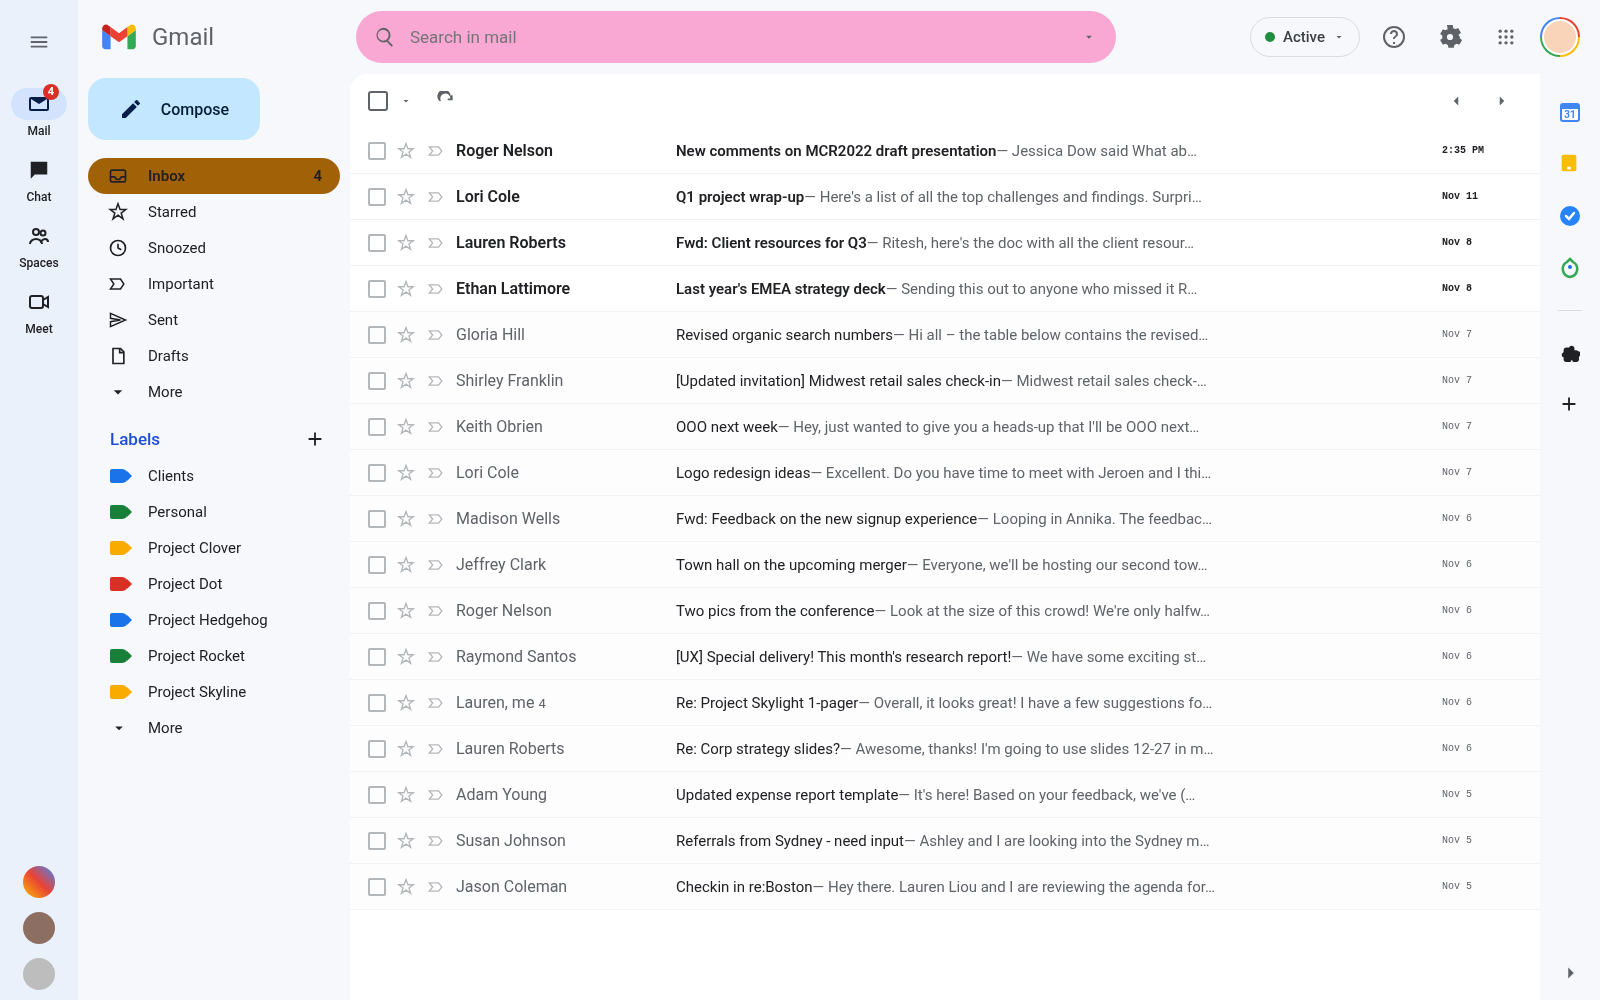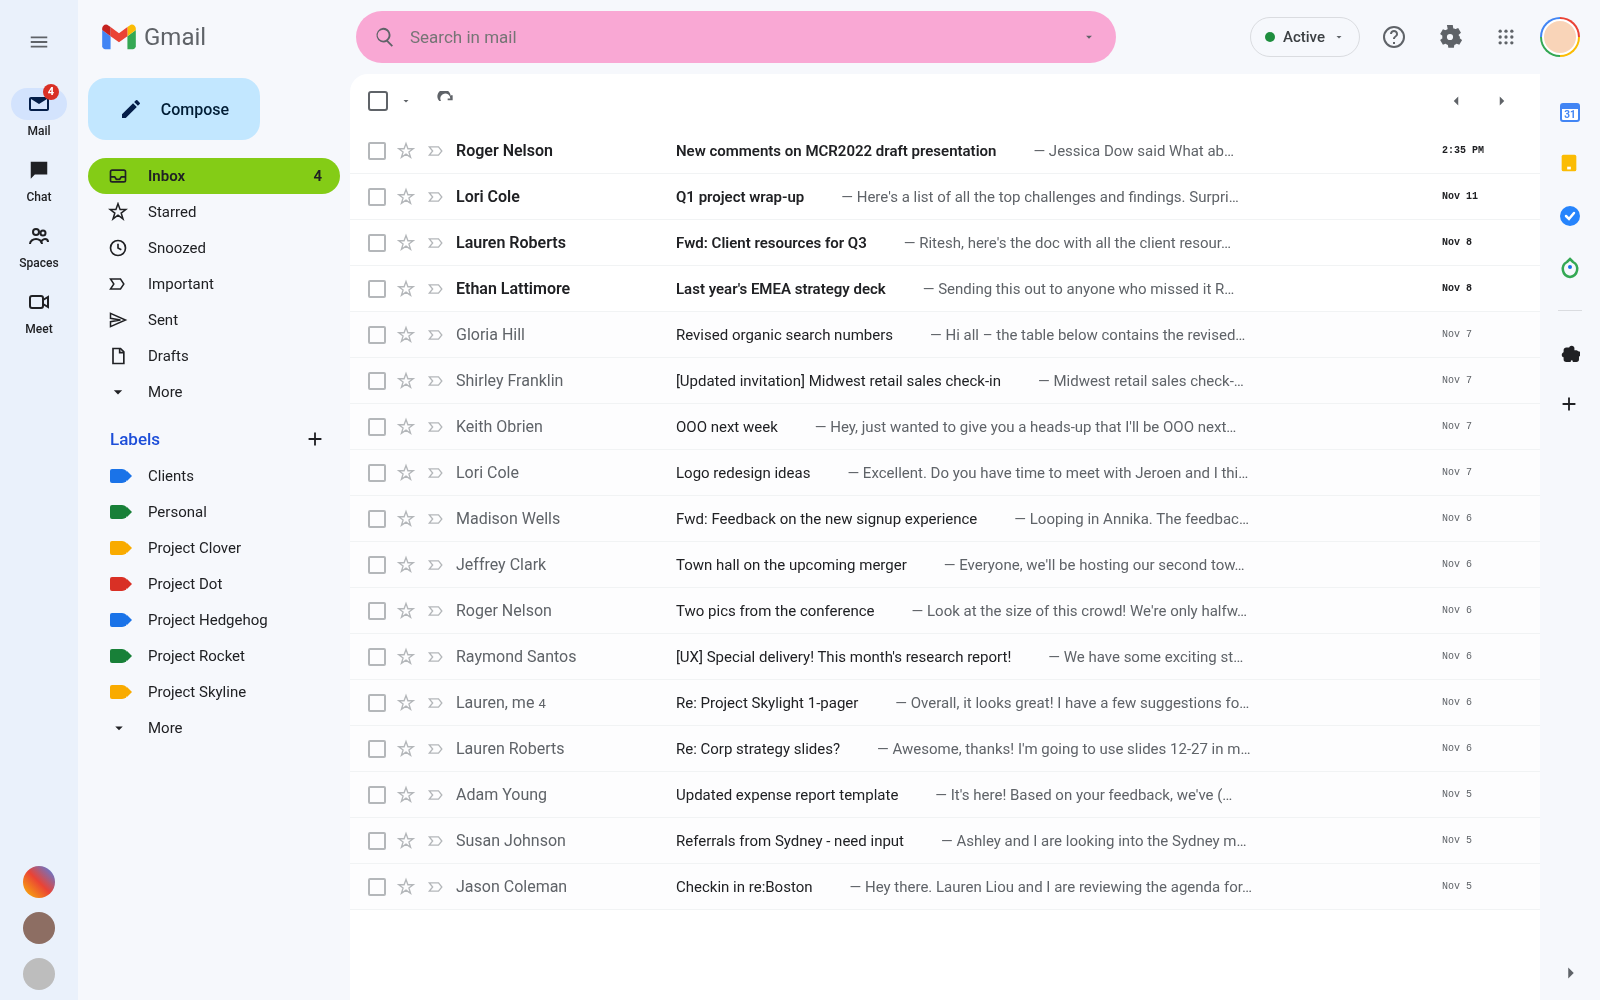--- a/index.html
+++ b/index.html
@@ -14,41 +14,41 @@
 .rail-label { font-size: 12px; color: #202124; font-weight: 500; }
 .rail-badge { position: absolute; top: -4px; right: 8px; background: #d93025; color: white; font-size: 11px; font-weight: bold; border-radius: 10px; padding: 0 5px; min-width: 16px; height: 16px; line-height: 16px; text-align: center; }
 .rail-spacer { flex: 1; }
 .rail-avatar { width: 32px; height: 32px; border-radius: 50%; margin-bottom: 10px; }
 
 
 .main { flex: 1; display: flex; flex-direction: column; }
 
 
 .header { height: 74px; display: flex; align-items: center; padding: 0 20px 0 14px; gap: 10px; }
-.logo { display: flex; align-items: center; gap: 8px; width: 254px; padding-left: 10px; }
+.logo { display: flex; align-items: center; gap: 16px; width: 254px; padding-left: 10px; }
 .logo-text { font-size: 24px; color: #5f6368; font-weight: 400; }
 .search { flex: 1; max-width: 760px; height: 52px; background: #f9a8d4; border-radius: 30px; display: flex; align-items: center; padding: 0 18px; gap: 14px; position: relative; }
 .search input { flex: 1; background: transparent; border: none; outline: none; font-size: 17px; color: #5f6368; }
 .header-right { margin-left: auto; display: flex; align-items: center; gap: 12px; }
 .status-chip { height: 40px; border: 1px solid #dadce0; border-radius: 20px; display: flex; align-items: center; padding: 0 14px; gap: 8px; cursor: pointer; }
 .status-dot { width: 10px; height: 10px; border-radius: 50%; background: #1e8e3e; }
 .status-chip span.lbl { font-size: 15px; color: #3c4043; font-weight: 500; }
 .hdr-icon-btn { width: 44px; height: 44px; display: flex; align-items: center; justify-content: center; cursor: pointer; border-radius: 50%; }
 .avatar-ring { width: 40px; height: 40px; border-radius: 50%; padding: 2px; background: conic-gradient(#ea4335 0deg 90deg,#fbbc04 90deg 180deg,#34a853 180deg 270deg,#4285f4 270deg 360deg); }
 .avatar-ring-inner { width: 100%; height: 100%; border-radius: 50%; background: #f9d4b8; border: 2px solid #fff; }
 
 
 .body { flex: 1; display: flex; overflow: hidden; }
 
 
 .sidebar { width: 272px; padding: 4px 10px 0 10px; display: flex; flex-direction: column; overflow-y: auto; }
 .compose-btn { width: 172px; height: 62px; background: #c2e7ff; border-radius: 18px; display: flex; align-items: center; gap: 18px; padding: 0 22px; cursor: pointer; margin-bottom: 18px; justify-content: center; }
 .compose-btn span { font-size: 16px; font-weight: 500; color: #001d35; }
 .nav-item { height: 36px; border-radius: 18px; display: flex; align-items: center; padding: 0 18px 0 20px; gap: 20px; cursor: pointer; color: #202124; font-size: 15px; }
-.nav-item.active { background: #84cc16; font-weight: 600; }
+.nav-item.active { background: #a16207; font-weight: 600; }
 .nav-item .count { margin-left: auto; font-weight: 600; }
 .labels-header { display: flex; align-items: center; justify-content: space-between; padding: 18px 14px 8px 22px; }
 .labels-header span { font-size: 17px; font-weight: 500; color: #1d4ed8; }
 .label-item { height: 36px; display: flex; align-items: center; padding: 0 0 0 22px; gap: 20px; cursor: pointer; font-size: 15px; color: #202124; }
 .label-swatch { width: 18px; height: 14px; border-radius: 2px 6px 6px 2px; position: relative; }
 .label-swatch::after { content: ''; position: absolute; right: -4px; top: 2px; border-left: 5px solid currentColor; border-top: 5px solid transparent; border-bottom: 5px solid transparent; }
 
 
 .content { flex: 1; background: #fff; border-radius: 18px 0 0 0; margin-top: 0; overflow: hidden; display: flex; flex-direction: column; }
 .toolbar { height: 54px; display: flex; align-items: center; padding: 0 18px; gap: 8px; }
@@ -60,21 +60,21 @@
 .row { height: 46px; display: flex; align-items: center; padding: 0 18px; gap: 10px; border-bottom: 1px solid #f1f3f4; cursor: pointer; }
 .row.unread { font-weight: 600; color: #202124; background: #fff; }
 .row.read { color: #5f6368; background: #f6f8fc3a; }
 .row .cb { width: 18px; height: 18px; border: 2px solid #b4b7ba; border-radius: 2px; flex-shrink: 0; }
 .row .star { width: 20px; flex-shrink: 0; cursor: pointer; }
 .row .imp { width: 20px; flex-shrink: 0; cursor: pointer; }
 .row .sender { width: 210px; flex-shrink: 0; font-size: 16px; white-space: nowrap; overflow: hidden; text-overflow: ellipsis; }
 .row .subj-wrap { flex: 1; display: flex; font-size: 15px; white-space: nowrap; overflow: hidden; text-overflow: ellipsis; min-width: 0; }
 .row .subj { }
 .row.read .subj { color: #202124; font-weight: 400; }
-.row .snip { color: #5f6368; font-weight: 400; margin-left: 37px; }
+.row .snip { color: #5f6368; font-weight: 400; }
 .row .snip::before { content: ' — '; }
 .row .date { width: 80px; font-size: 10px; flex-shrink: 0; font-family: Liberation Mono, monospace; }
 .row.unread .date { font-weight: 700; color: #202124; }
 .row.read .date { font-weight: 400; }
 .row .thread-count { font-size: 13px; color: #5f6368; font-weight: 400; margin-left: 4px; }
 
 
 .rrail { width: 60px; display: flex; flex-direction: column; align-items: center; padding-top: 26px; gap: 28px; }
 .rrail-item { width: 24px; height: 24px; cursor: pointer; }
 .rrail-divider { width: 24px; height: 1px; background: #dadce0; margin: 2px 0; }

